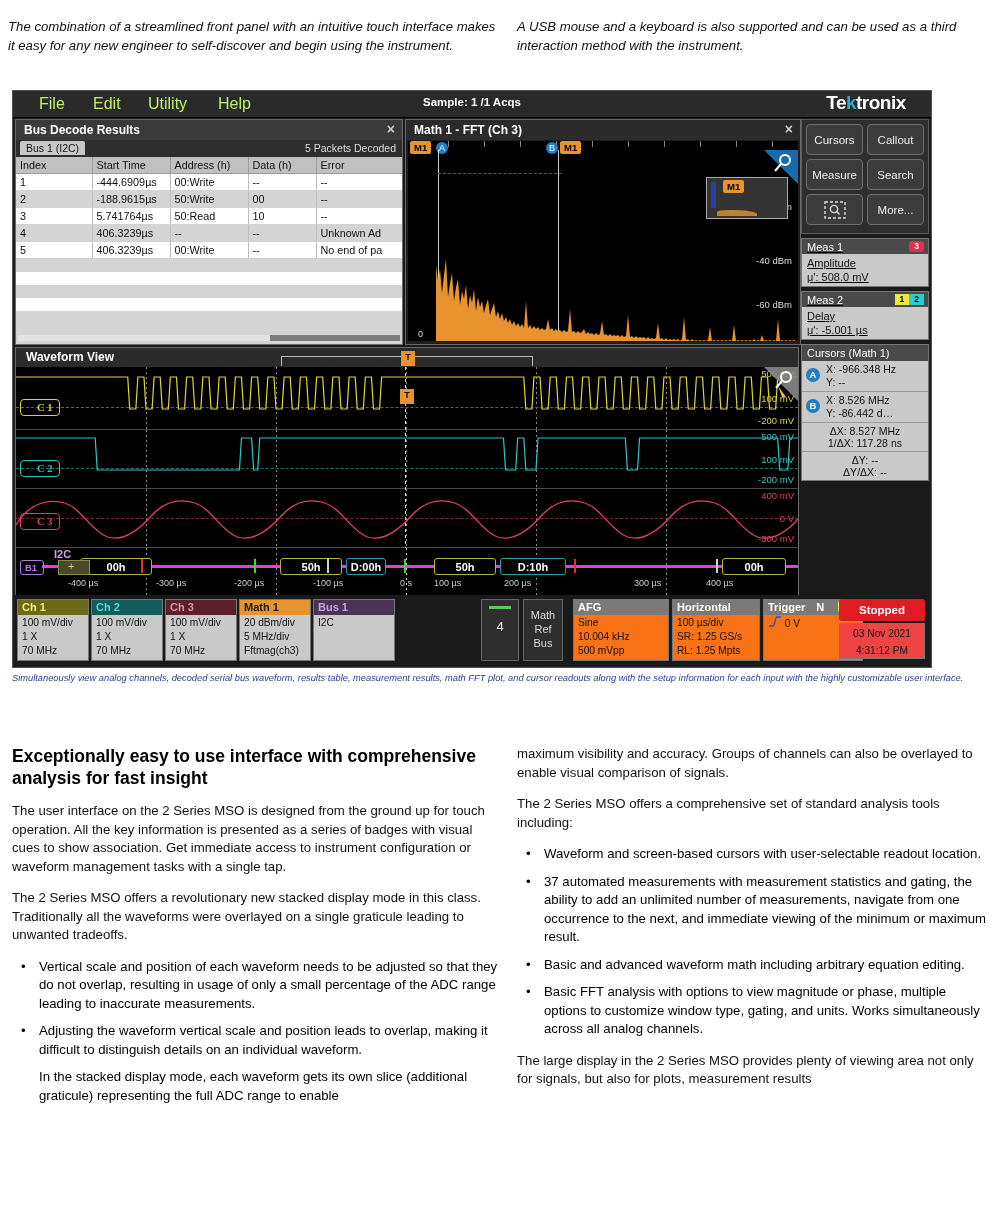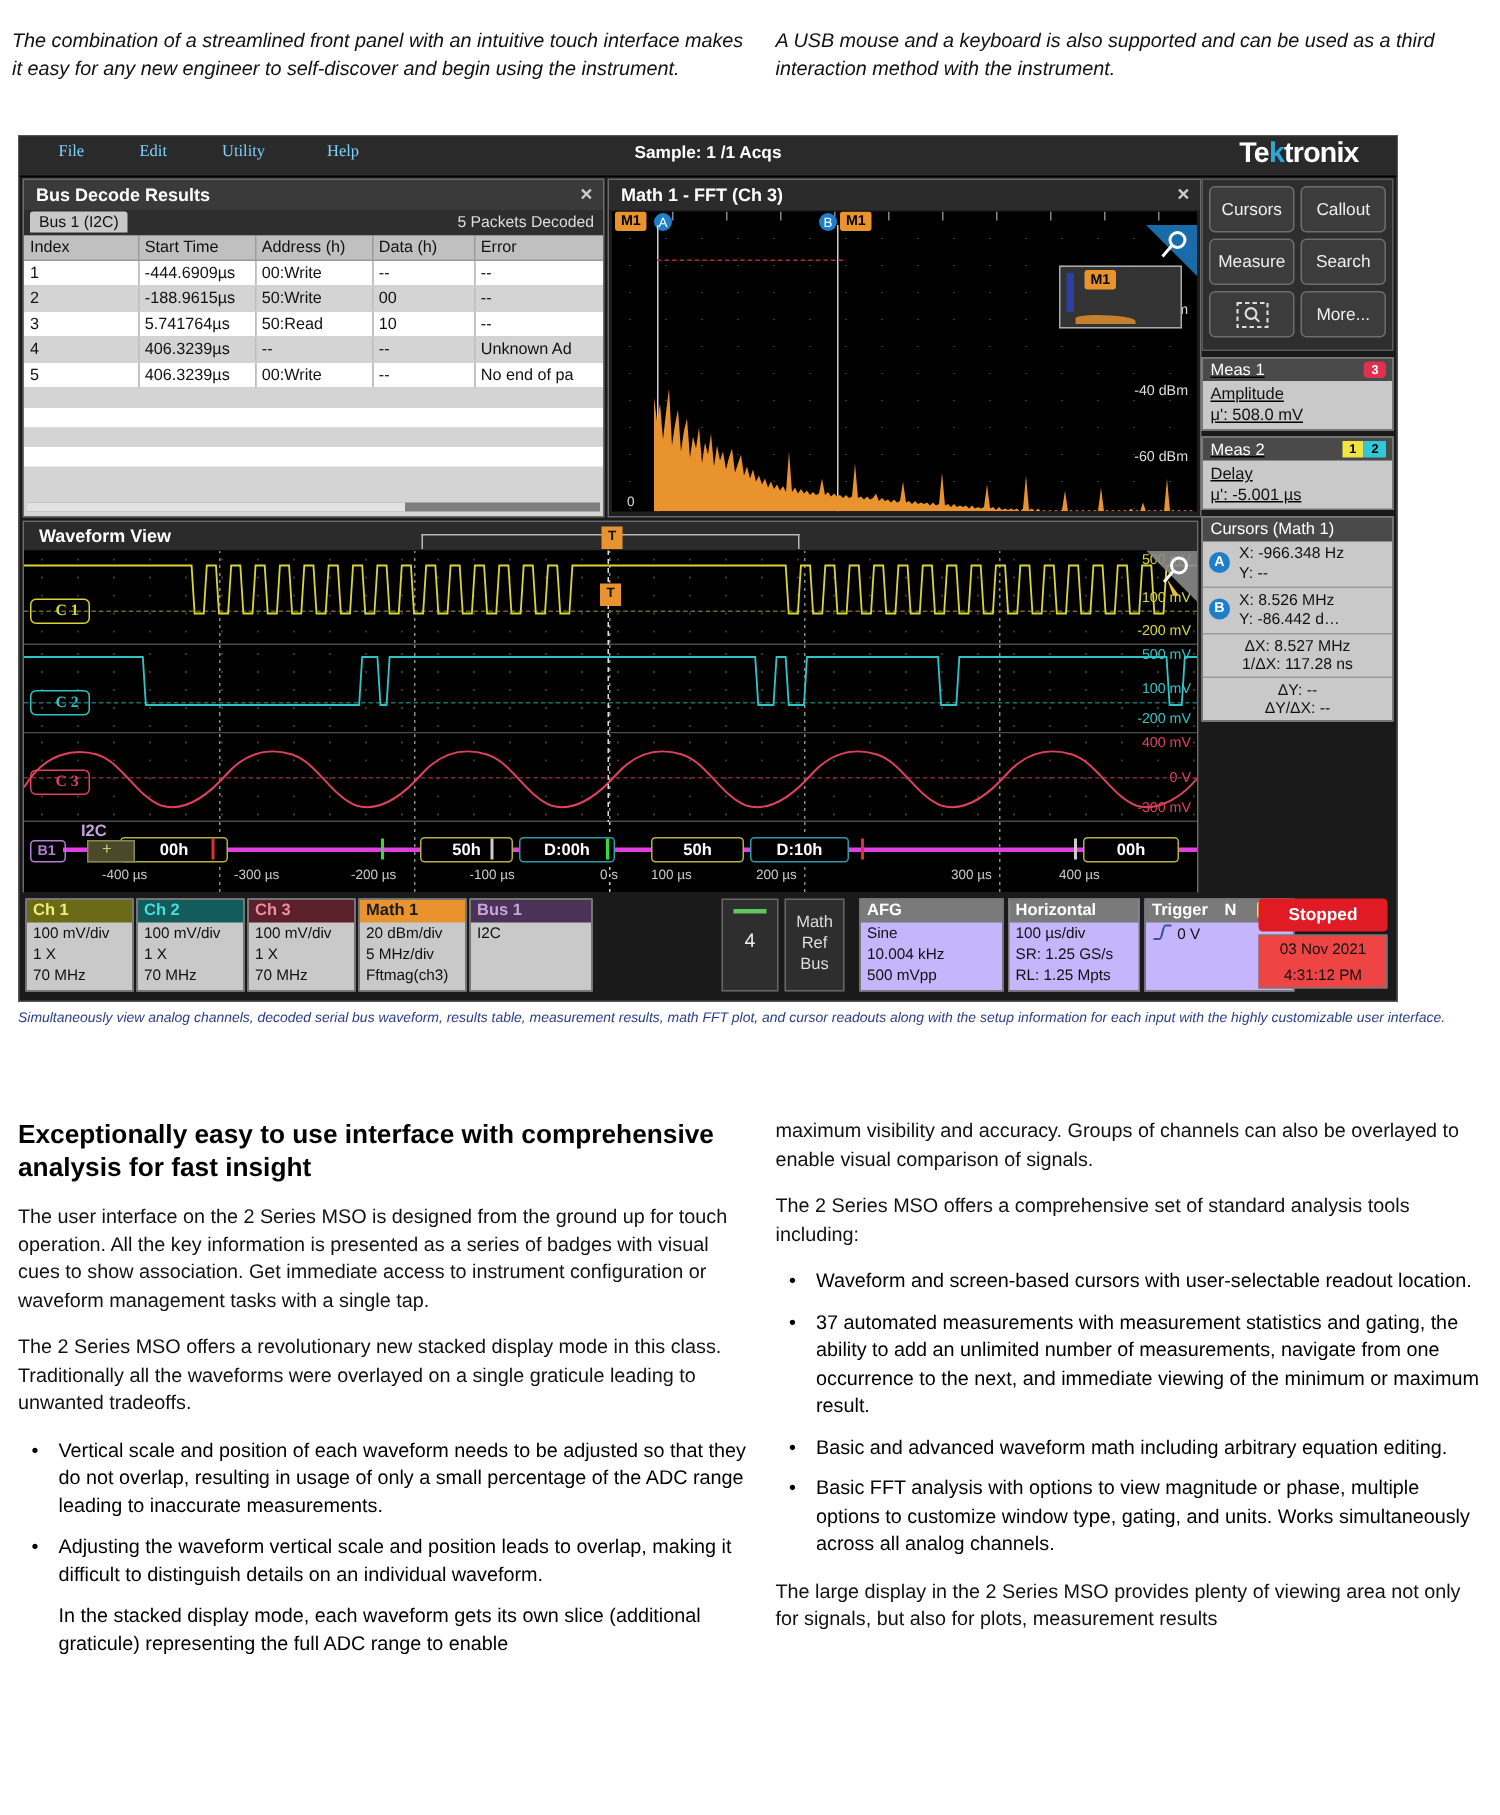--- a/index.html
+++ b/index.html
@@ -16,21 +16,21 @@
   ul.bul li{font-size:13.2px;line-height:18.5px;margin:0 0 9px 0;padding-left:27px;position:relative;}
   ul.bul li .bt{position:absolute;left:9px;top:0;}
   ul.bul li.nobullet{padding-left:27px;}
   .caption{position:absolute;left:12px;top:672px;width:970px;font-size:9.3px;line-height:13.5px;
     font-style:italic;color:#2b3c8f;}
 
   
   .scope{position:absolute;left:12px;top:90px;width:920px;height:578px;background:#1a1a1a;
     border:1px solid #555;box-sizing:border-box;}
   .menubar{height:26px;background:#2a2a2a;position:relative;border-bottom:1px solid #000;}
-  .menubar .mi{position:absolute;top:4px;font-size:11px;color:#7dd3fc;font-family:Liberation Serif, serif;}
+  .menubar .mi{position:absolute;top:4px;font-size:16px;color:#bef264;}
   .menubar .sample{position:absolute;left:0;right:0;top:5px;text-align:center;font-size:11.5px;
     color:#fff;font-weight:bold;}
   .logo{position:absolute;right:6px;top:1px;width:118px;text-align:center;font-size:19px;
     font-weight:bold;color:#fff;letter-spacing:-.5px;}
   .logo .k{color:#2fa8d8;}
 
   
   .results{position:absolute;left:2px;top:28px;width:388px;height:226px;background:#3a3a3a;
     border:1px solid #6a6a6a;box-sizing:border-box;}
   .res-title{height:20px;background:#3a3a3a;color:#fff;font-size:12px;font-weight:bold;
@@ -118,21 +118,21 @@
   .tlabel{position:absolute;font-size:9px;color:#ccc;}
 
   
   .badgebar{position:absolute;left:2px;right:2px;bottom:2px;height:68px;background:#1a1a1a;}
   .chbadge{position:absolute;top:2px;width:72px;height:62px;background:#c9c9c9;
     border:1px solid #777;box-sizing:border-box;}
   .chbadge .hd{height:15px;font-size:11px;font-weight:bold;padding:1px 4px;box-sizing:border-box;}
   .chbadge .bd{font-size:10.2px;color:#111;padding:1px 4px;line-height:14px;}
   .minib{position:absolute;top:2px;height:62px;background:#2e2e2e;border:1px solid #666;
     color:#ddd;font-size:11px;text-align:center;box-sizing:border-box;}
-  .sysbadge{position:absolute;top:2px;height:62px;background:#c4b5fd;border:1px solid #777;
+  .sysbadge{position:absolute;top:2px;height:62px;background:#f97316;border:1px solid #777;
     box-sizing:border-box;}
   .sysbadge .hd{background:#7a7a7a;color:#fff;font-size:11px;font-weight:bold;padding:1px 4px;
     height:15px;box-sizing:border-box;position:relative;}
   .sysbadge .bd{font-size:10.2px;color:#111;padding:1px 4px;line-height:14px;}
   .stopped{position:absolute;right:4px;top:2px;width:86px;height:22px;background:#e01b24;
     color:#fff;font-size:11.5px;font-weight:bold;text-align:center;line-height:22px;border-radius:3px;}
   .dtbox{position:absolute;right:4px;top:26px;width:86px;height:36px;background:#ef4444;
     border:1px solid #777;box-sizing:border-box;font-size:10.2px;color:#111;text-align:center;
     line-height:17px;padding-top:1px;}
 </style>
@@ -428,21 +428,21 @@
         <div class="vline" style="left:520px;background:repeating-linear-gradient(#8a8a8a 0 2px,transparent 2px 5px)"></div>
         <div class="vline" style="left:650px;background:repeating-linear-gradient(#8a8a8a 0 2px,transparent 2px 5px)"></div>
         <span style="position:absolute;left:38px;top:0;color:#c9a2e0;font-size:11px;font-weight:bold">I2C</span>
         <div style="position:absolute;left:26px;top:17px;right:0;height:3px;background:#e040e0"></div>
         <span style="position:absolute;left:4px;top:12px;border:1.4px solid #b37ad6;color:#b37ad6;font-size:9.5px;font-weight:bold;padding:1px 6px 1px 4px;border-radius:3px">B1</span>
 
         <div class="pkt" style="left:64px;top:10px;width:72px;border:1.4px solid #b5b13a;background:#000">00h</div>
         <div style="position:absolute;left:42px;top:12px;width:30px;height:13px;background:#4a4a2a;border:1px solid #8a8a4a"></div>
         <div style="position:absolute;left:52px;top:14px;width:11px;height:9px;color:#cfcf7a;font-size:11px;line-height:9px">+</div>
         <div class="pkt" style="left:264px;top:10px;width:62px;border:1.4px solid #b5b13a;background:#000">50h</div>
-        <div class="pkt" style="left:330px;top:10px;width:64px;border:1.4px solid #2a9ba8;background:#000">D:00h</div>
+        <div class="pkt" style="left:330px;top:10px;width:40px;border:1.4px solid #2a9ba8;background:#000">D:00h</div>
         <div class="pkt" style="left:418px;top:10px;width:62px;border:1.4px solid #b5b13a;background:#000">50h</div>
         <div class="pkt" style="left:484px;top:10px;width:66px;border:1.4px solid #2a9ba8;background:#000">D:10h</div>
         <div class="pkt" style="left:706px;top:10px;width:64px;border:1.4px solid #b5b13a;background:#000">00h</div>
 
         <div style="position:absolute;left:125px;top:11px;width:2px;height:14px;background:#e03030"></div>
         <div style="position:absolute;left:238px;top:11px;width:2px;height:14px;background:#30e030"></div>
         <div style="position:absolute;left:311px;top:11px;width:2px;height:14px;background:#cccccc"></div>
         <div style="position:absolute;left:388px;top:11px;width:2px;height:14px;background:#30e030"></div>
         <div style="position:absolute;left:558px;top:11px;width:2px;height:14px;background:#e03030"></div>
         <div style="position:absolute;left:700px;top:11px;width:2px;height:14px;background:#cccccc"></div>

